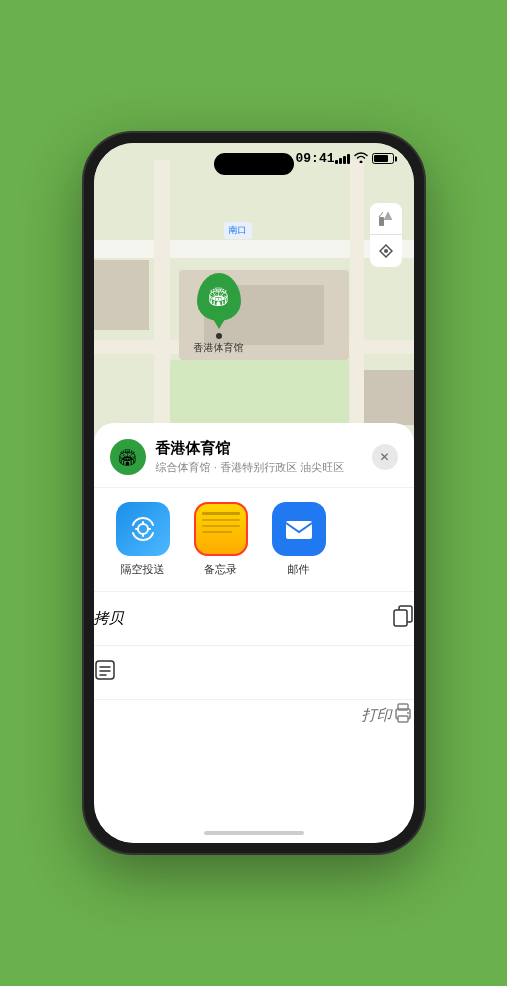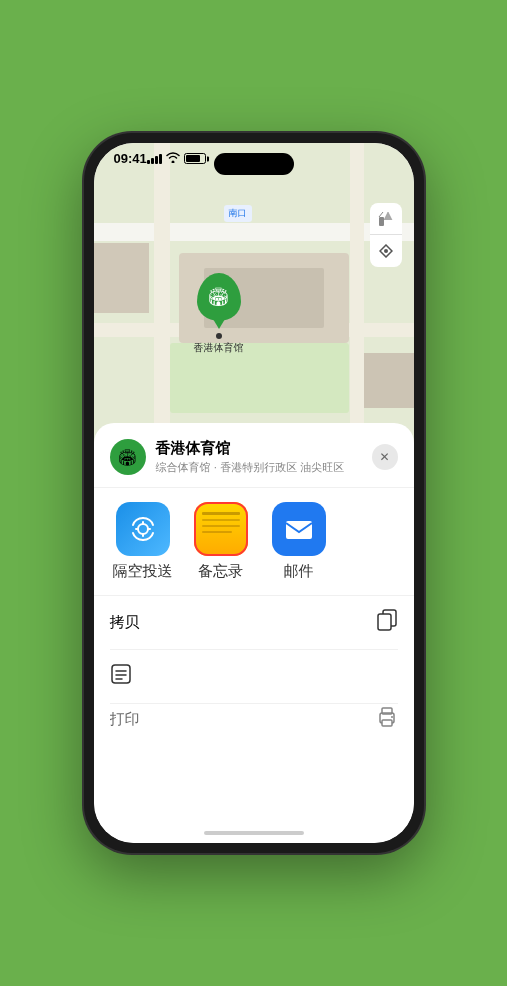--- a/index.html
+++ b/index.html
@@ -28,29 +28,30 @@
       height: 100%;
       background: #e8e8e8;
       border-radius: 40px;
       overflow: hidden;
       position: relative;
     }
 
     
     .status-bar {
       display: flex;
-      justify-content: flex-start;
+      justify-content: flex-end;
       align-items: center;
       padding: 8px 20px 4px 20px;
       background: transparent;
       position: absolute;
       top: 0;
       left: 0;
       right: 0;
       z-index: 10;
+      font-family: Liberation Mono, monospace;
     }
 
     .status-time {
       font-size: 13px;
       font-weight: 600;
       color: #000;
     }
 
     .status-icons {
       display: flex;
@@ -124,20 +125,21 @@
       right: 0;
       height: 340px;
       background: #e4ead4;
       overflow: hidden;
     }
 
     .map-bg {
       width: 100%;
       height: 100%;
       position: relative;
+      margin-top: 17px;
     }
 
     
     .road-h1 {
       position: absolute;
       top: 80px;
       left: 0;
       right: 0;
       height: 18px;
       background: #f5f5f0;
@@ -403,29 +405,30 @@
       justify-content: center;
       font-size: 26px;
       position: relative;
     }
 
     .share-icon-wrap.airdrop { background: linear-gradient(135deg, #1a8fe8, #4db8ff); }
     .share-icon-wrap.messages { background: #2cc64a; }
     .share-icon-wrap.mail { background: #2079f0; }
 
     .share-label {
-      font-size: 15px;
+      font-size: 11px;
       color: #333;
       text-align: center;
       white-space: nowrap;
     }
 
     
     .action-list {
-      padding: 0 16px;
+      padding: 0 0;
+      font-style: italic;
     }
 
     .action-item {
       display: flex;
       align-items: center;
       justify-content: space-between;
       padding: 13px 0;
       border-bottom: 1px solid #f0f0f0;
       cursor: pointer;
     }
@@ -612,21 +615,21 @@
           <span class="action-icon">
             <svg width="22" height="22" viewBox="0 0 22 22">
               <rect x="2" y="2" width="18" height="18" rx="3" fill="none" stroke="#333" stroke-width="1.5"></rect>
               <line x1="6" y1="8" x2="16" y2="8" stroke="#333" stroke-width="1.5" stroke-linecap="round"></line>
               <line x1="6" y1="12" x2="16" y2="12" stroke="#333" stroke-width="1.5" stroke-linecap="round"></line>
               <line x1="6" y1="16" x2="12" y2="16" stroke="#333" stroke-width="1.5" stroke-linecap="round"></line>
             </svg>
           </span>
         </div>
 
-        <div class="action-item" style="border-bottom:none; opacity:0.6; overflow:hidden; height:30px;">
+        <div class="action-item" style="border-bottom:none; opacity:0.6; overflow:hidden; height:30px;justify-content:flex-end;">
           <span class="action-label">打印</span>
           <span class="action-icon">
             <svg width="22" height="22" viewBox="0 0 22 22">
               <rect x="4" y="7" width="14" height="10" rx="2" fill="none" stroke="#333" stroke-width="1.5"></rect>
               <rect x="6" y="14" width="10" height="6" rx="1" fill="white" stroke="#333" stroke-width="1.5"></rect>
               <rect x="6" y="2" width="10" height="6" rx="1" fill="none" stroke="#333" stroke-width="1.5"></rect>
               <circle cx="16" cy="11" r="1" fill="#333"></circle>
             </svg>
           </span>
         </div>

